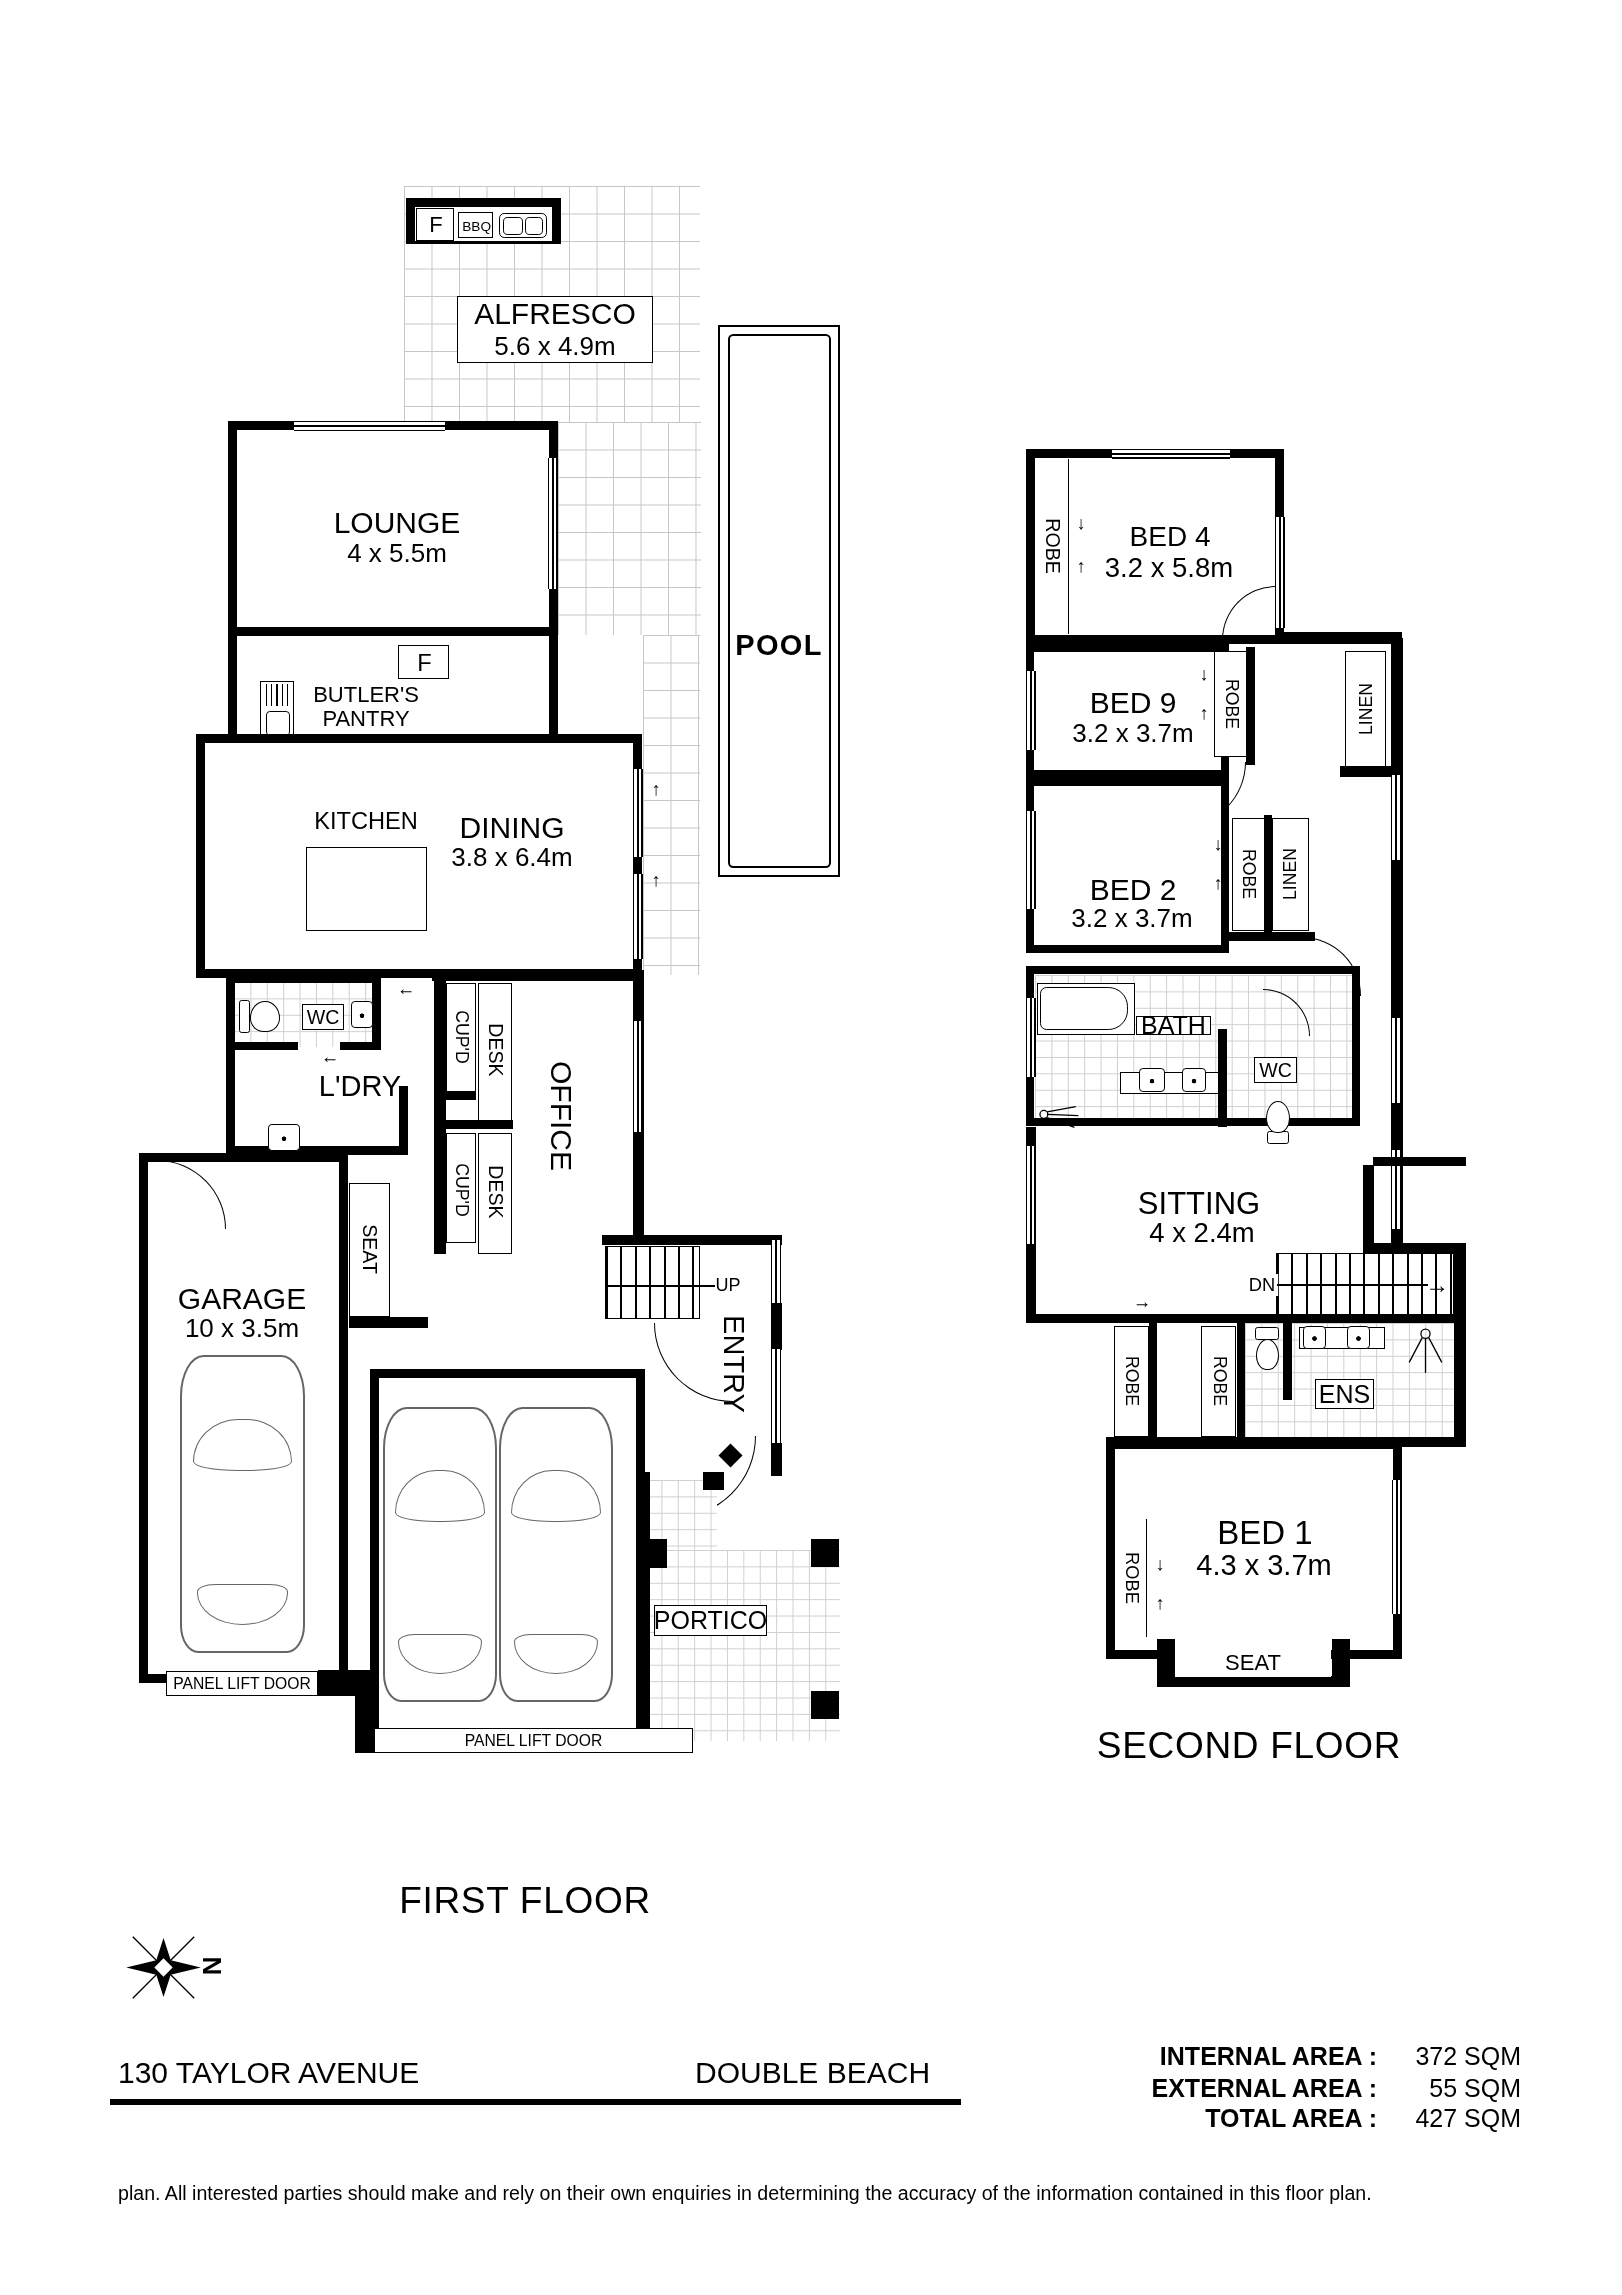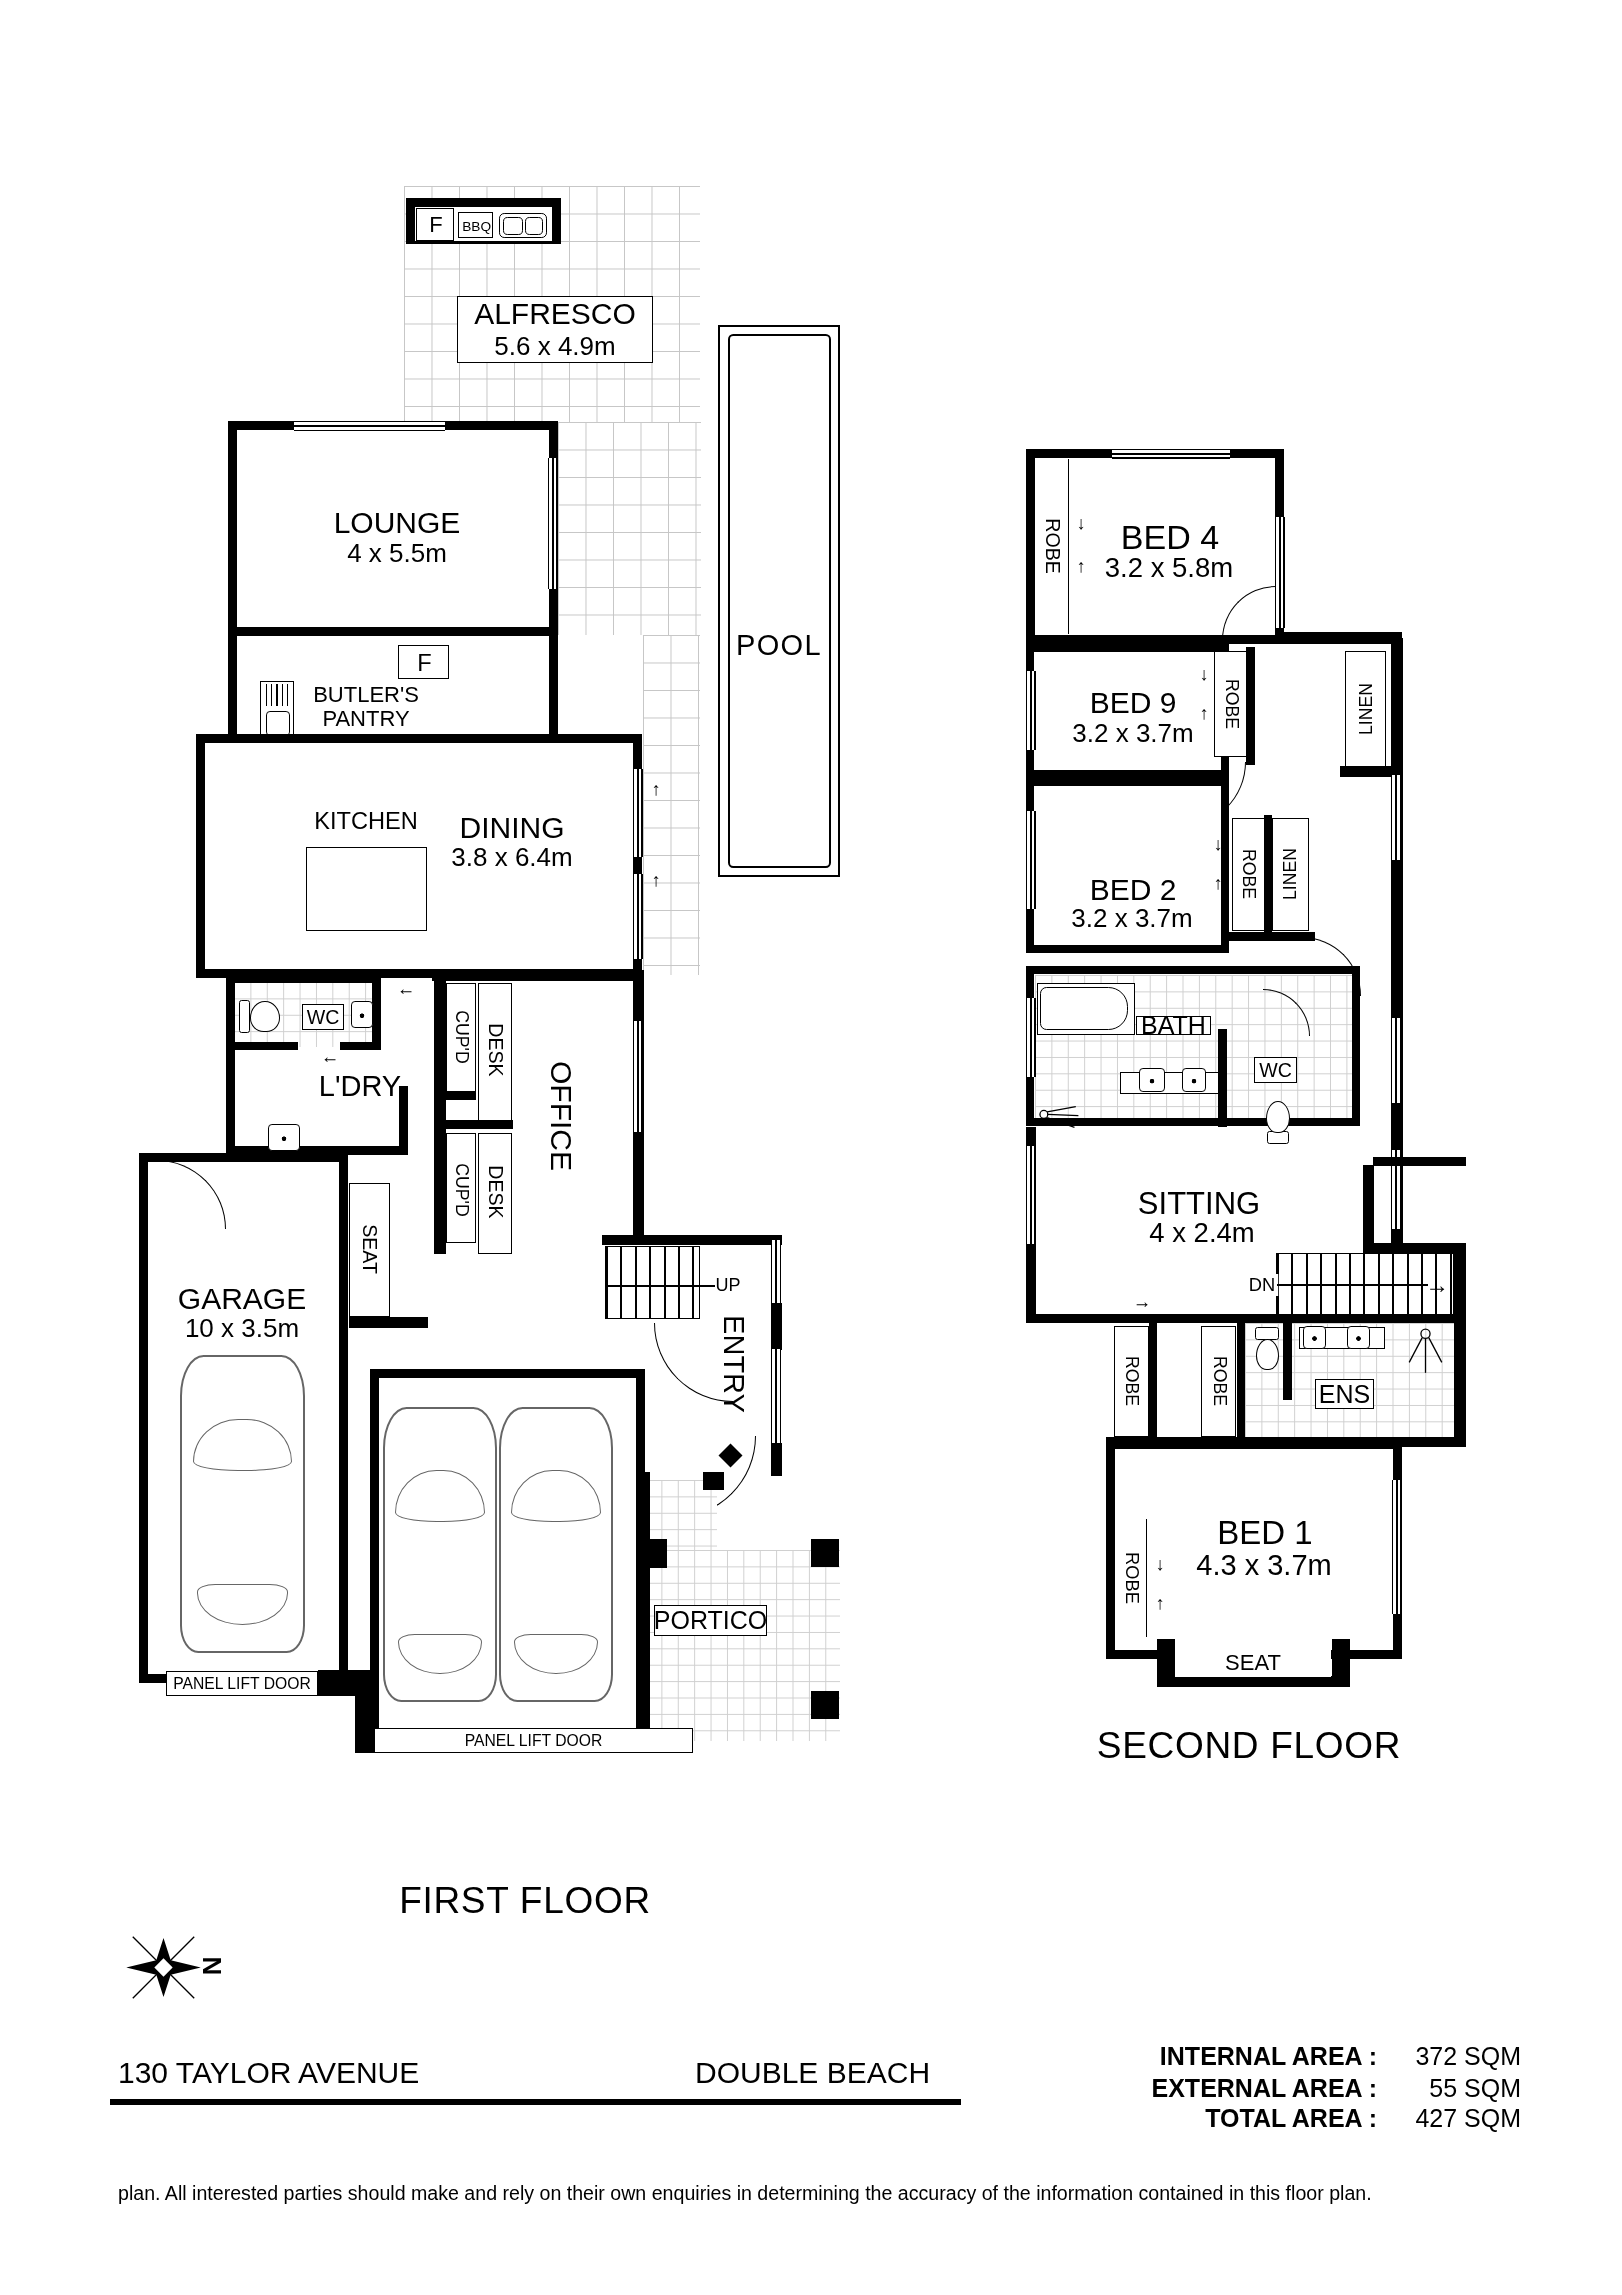--- a/index.html
+++ b/index.html
@@ -56,21 +56,21 @@
   <div class="fix" style="left:503px;top:217px;width:19.6px;height:18.3px;border-radius:4.6px;"></div>
   <div class="fix" style="left:525px;top:217px;width:18.3px;height:18.3px;border-radius:4.6px;"></div>
 
   <div class="box" style="left:457px;top:296px;width:196px;height:67px;border-width:1.3px;">
     <span style="font-size:30px;">ALFRESCO</span>
     <span style="font-size:26px;">5.6 x 4.9m</span>
   </div>
 
   <div class="fix" style="left:718px;top:325px;width:122px;height:552px;border-width:2px;"></div>
   <div class="fix" style="left:728px;top:334px;width:103px;height:534px;border-width:2px;border-radius:5.2px;"></div>
-  <div class="lbl" style="left:779px;top:645px;font-size:29px;letter-spacing:1.3px;">POOL</div>
+  <div class="lbl" style="left:779px;top:645px;font-size:29px;letter-spacing:1.3px;font-weight:bold;">POOL</div>
 
   <div class="room" style="left:228px;top:421px;width:330px;height:216px;"></div>
   <div class="win-h" style="left:294px;top:421px;width:151px;"></div>
   <div class="win-v" style="left:548px;top:458px;height:131px;"></div>
   <div class="lbl" style="left:397px;top:523px;font-size:30px;">LOUNGE</div>
   <div class="lbl" style="left:397px;top:553px;font-size:26px;">4 x 5.5m</div>
 
   <div class="room" style="left:228px;top:627px;width:330px;height:137px;"></div>
   <div class="fix" style="left:398px;top:645px;width:51px;height:34px;">
       <span class="lbl" style="left:25.5px;top:17px;font-size:23.6px;">F</span>
@@ -188,21 +188,21 @@
 
   <div class="lbl" style="left:525px;top:1901px;font-size:37px;letter-spacing:0.7px;">FIRST FLOOR</div>
 
   <div class="room" style="left:1026px;top:449px;width:258px;height:195px;"></div>
   <div class="win-h" style="left:1112px;top:449px;width:118px;"></div>
   <div class="win-v" style="left:1275px;top:517px;height:111px;"></div>
   <div class="fix" style="left:1036px;top:459px;width:33px;height:175px;border-width:0 1.3px 0 0;"></div>
   <div class="vlbl" style="left:1052px;top:546px;font-size:19.6px;">ROBE</div>
   <div class="arr" style="left:1081px;top:523px;">↓</div>
   <div class="arr" style="left:1081px;top:566px;">↑</div>
-  <div class="lbl" style="left:1170px;top:537px;font-size:34px;">BED 4</div>
+  <div class="lbl" style="left:1170px;top:537px;font-size:28px;">BED 4</div>
   <div class="lbl" style="left:1169px;top:568px;font-size:27.5px;">3.2 x 5.8m</div>
   <div class="arc arc-tl" style="left:1222px;top:586px;width:54px;height:54px;"></div>
 
   <div class="wall" style="left:1279px;top:632px;width:123px;height:11.8px;"></div>
   <div class="wall" style="left:1391px;top:638px;width:11.8px;height:628px;"></div>
   <div class="win-v" style="left:1391px;top:775px;height:85px;"></div>
   <div class="win-v" style="left:1391px;top:1018px;height:85px;"></div>
   <div class="win-v" style="left:1391px;top:1150px;height:79px;"></div>
   <div class="fix" style="left:1345px;top:651px;width:41px;height:116px;"></div>
   <div class="vlbl flip" style="left:1366px;top:709px;font-size:17.7px;">LINEN</div>

